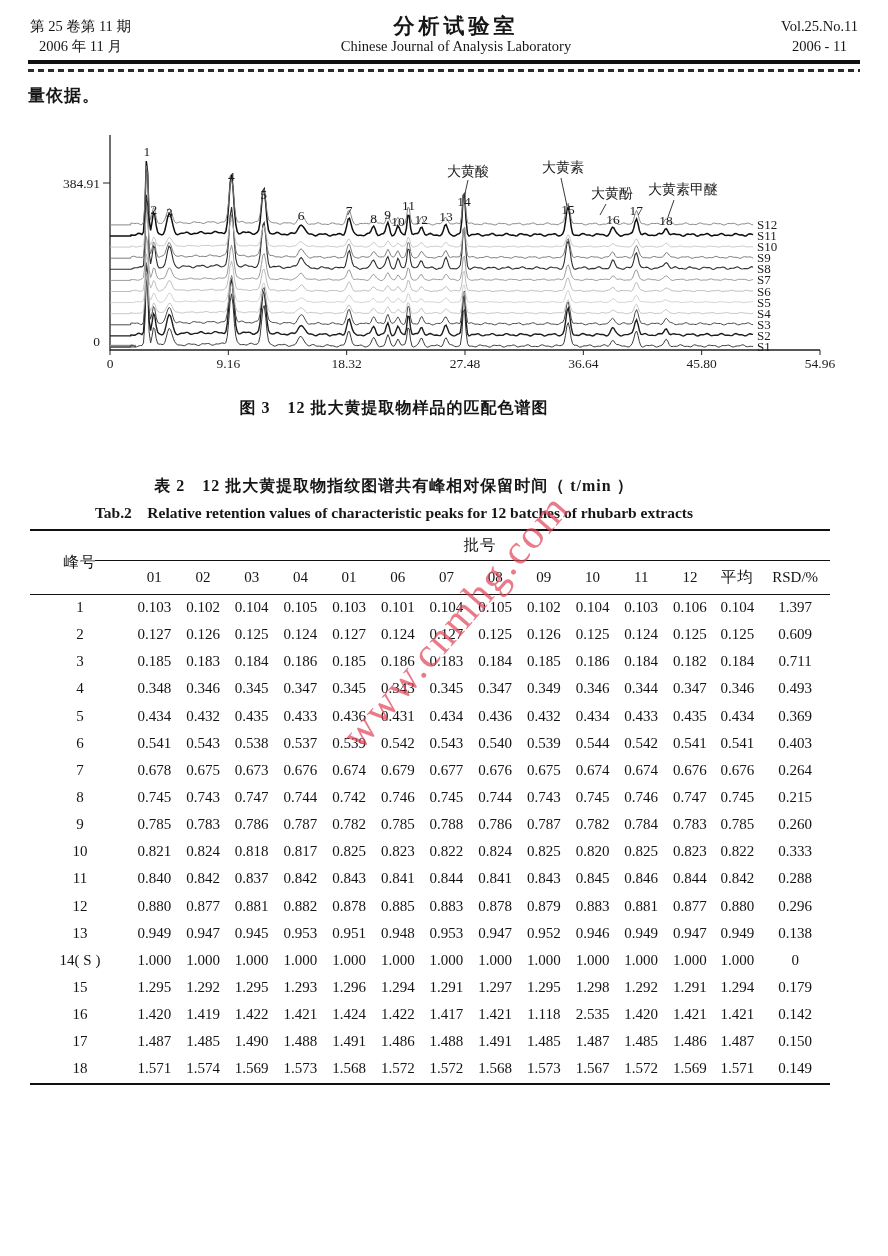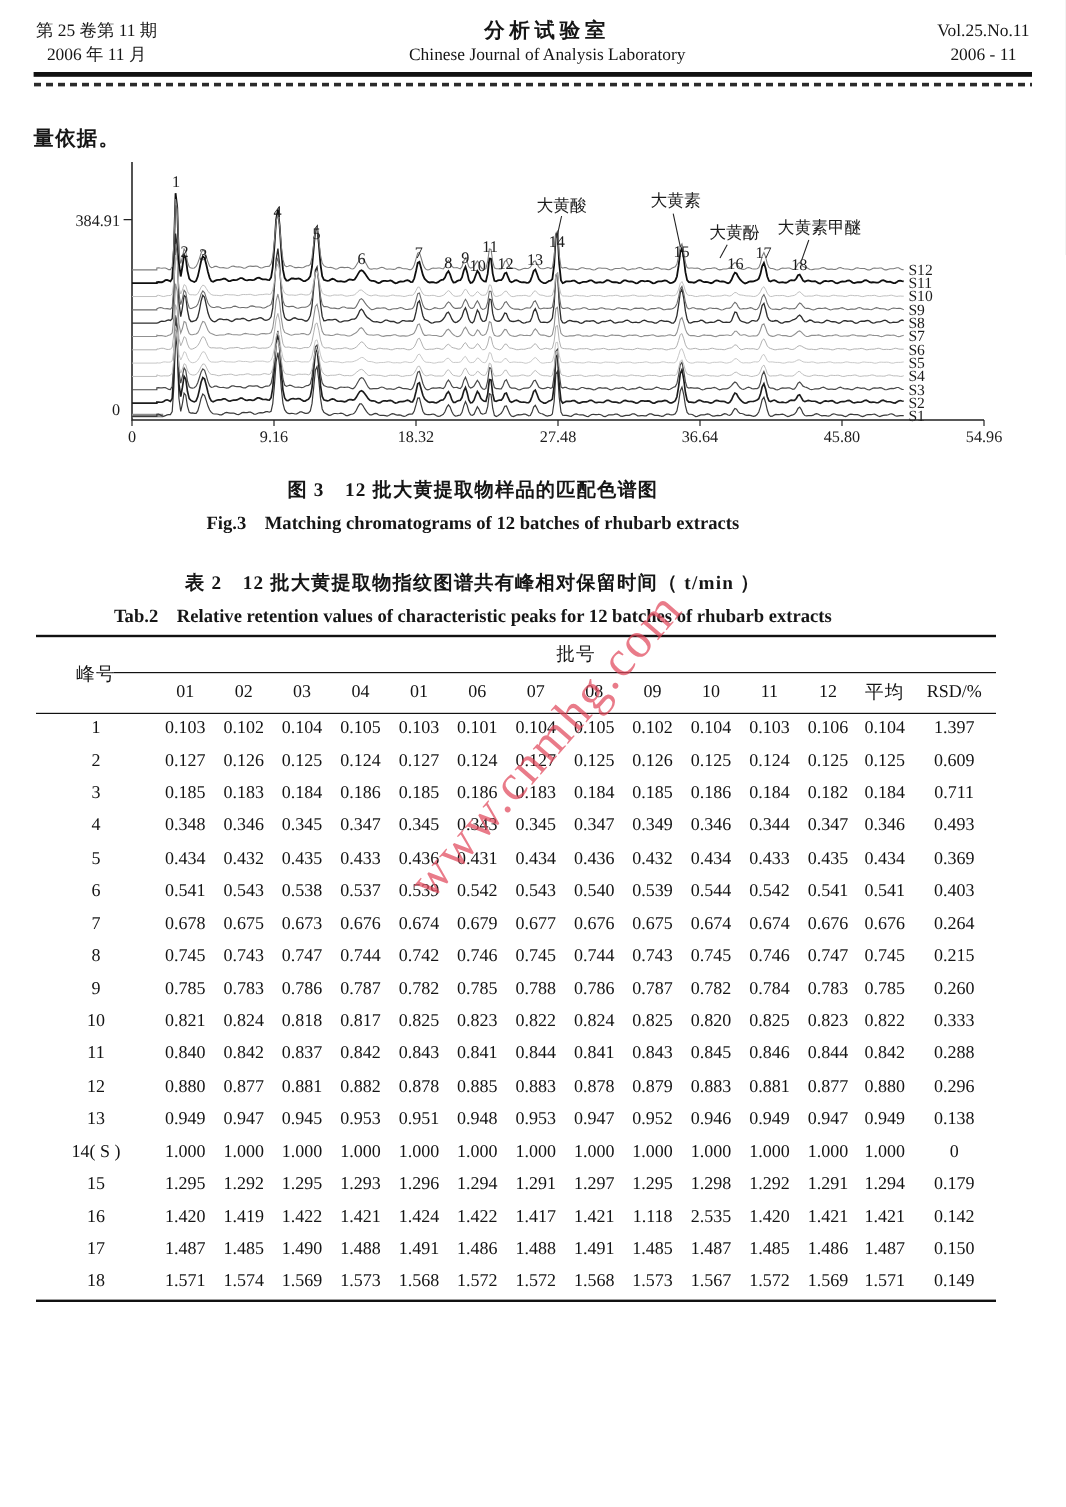--- a/index.html
+++ b/index.html
@@ -1,25 +1,25 @@
 <!DOCTYPE html>
 <html><head>
 <meta charset="utf-8">
 <style>
   html,body{margin:0;padding:0;background:#e8e8e8;}
   .page{position:relative;width:888px;height:1256px;background:#ffffff;margin:0 auto;overflow:hidden;
         font-family:"Liberation Serif",serif;color:#161616;}
   
   .jheader{position:absolute;left:30px;top:16px;width:828px;display:flex;justify-content:space-between;align-items:flex-start;}
   .jh-col{text-align:center;font-size:14.5px;line-height:20px;}
-  .jh-center .zh{font-size:17px;font-weight:bold;letter-spacing:4px;}
+  .jh-center .zh{font-size:21px;font-weight:bold;letter-spacing:4px;}
   .rule{position:absolute;background:#111;}
   .rule-thick-header{left:28px;top:60px;width:832px;height:4px;}
   .rule-dashed-header{left:28px;top:69px;width:832px;height:3px;background:repeating-linear-gradient(90deg,#2b2b2b 0 6px,transparent 6px 10px);}
-  .body-text{position:absolute;left:28px;top:84px;font-size:17px;font-weight:600;letter-spacing:1px;margin-top:20px;}
+  .body-text{position:absolute;left:28px;top:84px;font-size:17px;font-weight:600;letter-spacing:1px;}
   
   #chromatogram-svg{position:absolute;left:0;top:118px;}
   #chromatogram-svg text{font-family:"Liberation Serif",serif;fill:#1c1c1c;}
   #chromatogram-svg .tick{font-size:13.5px;}
   #chromatogram-svg .peaknum{font-size:13.5px;}
   #chromatogram-svg .tracelab{font-size:13px;}
   #chromatogram-svg .ann{font-size:14px;}
   
   .cap{position:absolute;left:0;width:788px;text-align:center;font-weight:bold;}
   .cap-zh{font-size:16px;letter-spacing:1px;}
@@ -131,21 +131,20 @@
       <line x1="468" y1="62" x2="464" y2="80" stroke="#222" stroke-width="0.9"></line>
       <text x="563" y="54" text-anchor="middle" class="ann">大黄素</text>
       <line x1="561" y1="60" x2="567" y2="88" stroke="#222" stroke-width="0.9"></line>
       <text x="612" y="80" text-anchor="middle" class="ann">大黄酚</text>
       <line x1="606" y1="86" x2="600" y2="97" stroke="#222" stroke-width="0.9"></line>
       <text x="683" y="76" text-anchor="middle" class="ann">大黄素甲醚</text>
       <line x1="674" y1="82" x2="668" y2="99" stroke="#222" stroke-width="0.9"></line>
     </svg>
 
   <div class="cap cap-zh" style="top:398px;">图 3　12 批大黄提取物样品的匹配色谱图</div>
-  <div class="cap cap-en" style="top:426px;">Fig.3　Matching chromatograms of 12 batches of rhubarb extracts</div>
 
   <div class="cap cap-zh" style="top:476px;">表 2　12 批大黄提取物指纹图谱共有峰相对保留时间（ t/min ）</div>
   <div class="cap cap-en" style="top:503px;">Tab.2　Relative retention values of characteristic peaks for 12 batches of rhubarb extracts</div>
 
   <div class="rule rule-tbl-top"></div>
   <div class="rule rule-tbl-sub"></div>
   <div class="rule rule-tbl-head"></div>
   <div class="rule rule-tbl-bottom"></div>
 
   <table id="rt-table">

